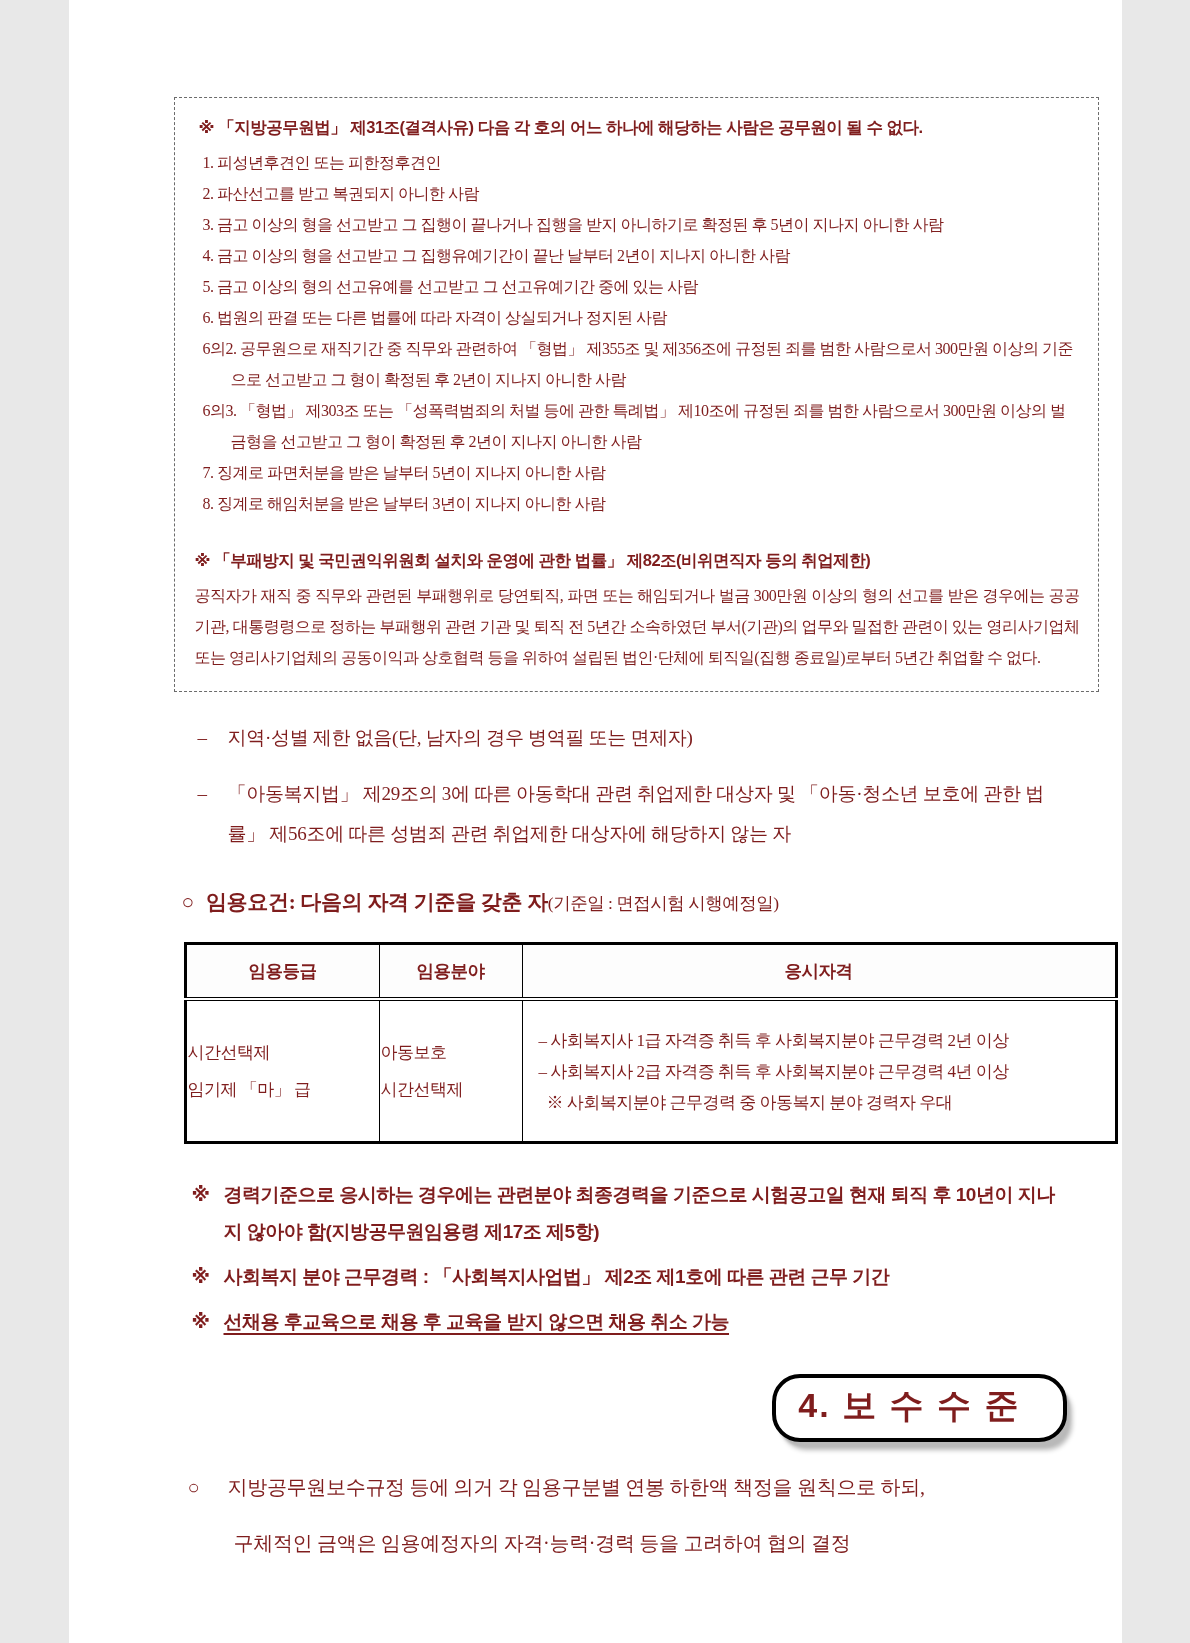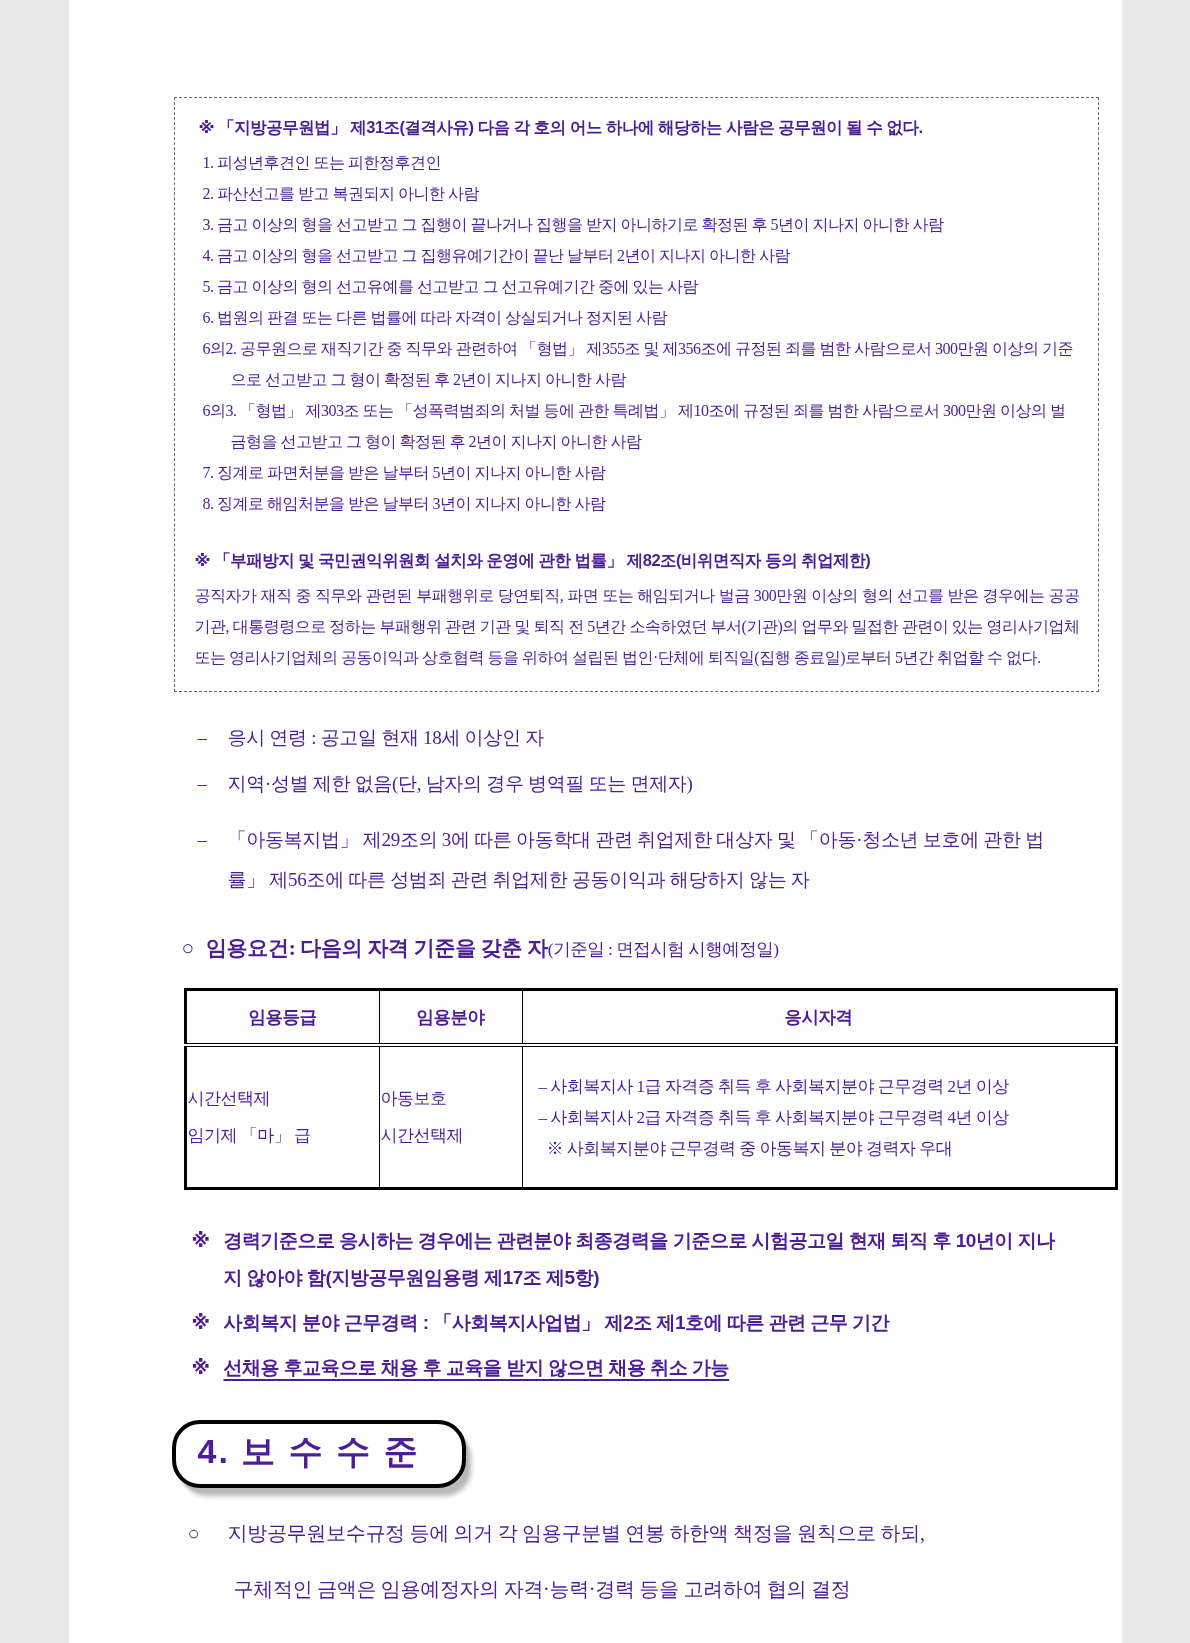--- a/index.html
+++ b/index.html
@@ -1,21 +1,21 @@
 <!DOCTYPE html>
 <html lang="ko"><head>
 <meta charset="utf-8">
 <style>
   html,body{margin:0;padding:0;background:#e8e8e8;}
   .page{
     position:relative;
     width:1053px;height:1643px;
     margin:0 auto;
     background:#ffffff;
-    color:#4c1d95;
+    color:#7f1d1d;
     box-sizing:border-box;
     padding:97px 55px 20px 105px;
     overflow:hidden;
     font-family:"Liberation Serif","DejaVu Serif",serif;
   }
 
   
   .dashed-box{
     width:925px;box-sizing:border-box;
     border:1px dashed #6b6b6b;
@@ -88,21 +88,21 @@
          font-weight:bold;font-size:19px;letter-spacing:-0.5px;}
   .note{
     margin:0 0 8px 0;line-height:37px;
     padding-left:32px;text-indent:-32px;
     max-width:930px;
   }
   .note .nm{display:inline-block;width:32px;text-indent:0;}
   .u{text-decoration:underline;text-underline-offset:5px;text-decoration-thickness:2px;}
 
   
-  .badge-wrap{margin:34px 0 0 -2px;}
+  .badge-wrap{margin:34px 0 0 -2px;text-align:right;}
   .badge{
     display:inline-block;background:#fff;
     border:4px solid #000;border-radius:28px;
     padding:5px 42px 9px 22px;
     font-family:"Liberation Sans","DejaVu Sans",sans-serif;
     font-weight:bold;font-size:34px;letter-spacing:2px;
     box-shadow:7px 10px 5px -2px #b9b9b9, 4px 6px 3px -2px #8d8d8d;
   }
   .salary{margin:22px 0 0 14px;font-size:20px;letter-spacing:-0.3px;}
   .salary-l1{margin:0;line-height:46px;padding-left:40px;text-indent:-40px;max-width:940px;}
@@ -126,23 +126,22 @@
     <p class="box-item">6의2. 공무원으로 재직기간 중 직무와 관련하여 「형법」 제355조 및 제356조에 규정된 죄를 범한 사람으로서 300만원 이상의 기준으로 선고받고 그 형이 확정된 후 2년이 지나지 아니한 사람</p>
     <p class="box-item">6의3. 「형법」 제303조 또는 「성폭력범죄의 처벌 등에 관한 특례법」 제10조에 규정된 죄를 범한 사람으로서 300만원 이상의 벌금형을 선고받고 그 형이 확정된 후 2년이 지나지 아니한 사람</p>
     <p class="box-item">7. 징계로 파면처분을 받은 날부터 5년이 지나지 아니한 사람</p>
     <p class="box-item">8. 징계로 해임처분을 받은 날부터 3년이 지나지 아니한 사람</p>
 
     <p class="box-title restriction-heading">※ 「부패방지 및 국민권익위원회 설치와 운영에 관한 법률」 제82조(비위면직자 등의 취업제한)</p>
     <p class="box-para">공직자가 재직 중 직무와 관련된 부패행위로 당연퇴직, 파면 또는 해임되거나 벌금 300만원 이상의 형의 선고를 받은 경우에는 공공기관, 대통령령으로 정하는 부패행위 관련 기관 및 퇴직 전 5년간 소속하였던 부서(기관)의 업무와 밀접한 관련이 있는 영리사기업체 또는 영리사기업체의 공동이익과 상호협력 등을 위하여 설립된 법인·단체에 퇴직일(집행 종료일)로부터 5년간 취업할 수 없다.</p>
   </div>
 
   <div class="cond-list">
-    <p class="cond"><span class="dash">–</span><span>응시 연령 : 공고일 현재 18세 이상인 자</span></p>
     <p class="cond"><span class="dash">–</span><span>지역·성별 제한 없음(단, 남자의 경우 병역필 또는 면제자)</span></p>
-    <p class="cond cond-gap"><span class="dash">–</span><span>「아동복지법」 제29조의 3에 따른 아동학대 관련 취업제한 대상자 및 「아동·청소년 보호에 관한 법률」 제56조에 따른 성범죄 관련 취업제한 공동이익과 해당하지 않는 자</span></p>
+    <p class="cond cond-gap"><span class="dash">–</span><span>「아동복지법」 제29조의 3에 따른 아동학대 관련 취업제한 대상자 및 「아동·청소년 보호에 관한 법률」 제56조에 따른 성범죄 관련 취업제한 대상자에 해당하지 않는 자</span></p>
   </div>
 
   <p class="req-heading">
     <span class="circle-marker">○</span><span class="req-bold">임용요건: 다음의 자격 기준을 갖춘 자</span><span class="req-note">(기준일 : 면접시험 시행예정일)</span>
   </p>
 
   <table class="req-table">
     <thead>
       <tr>
         <th class="col-grade">임용등급</th>

